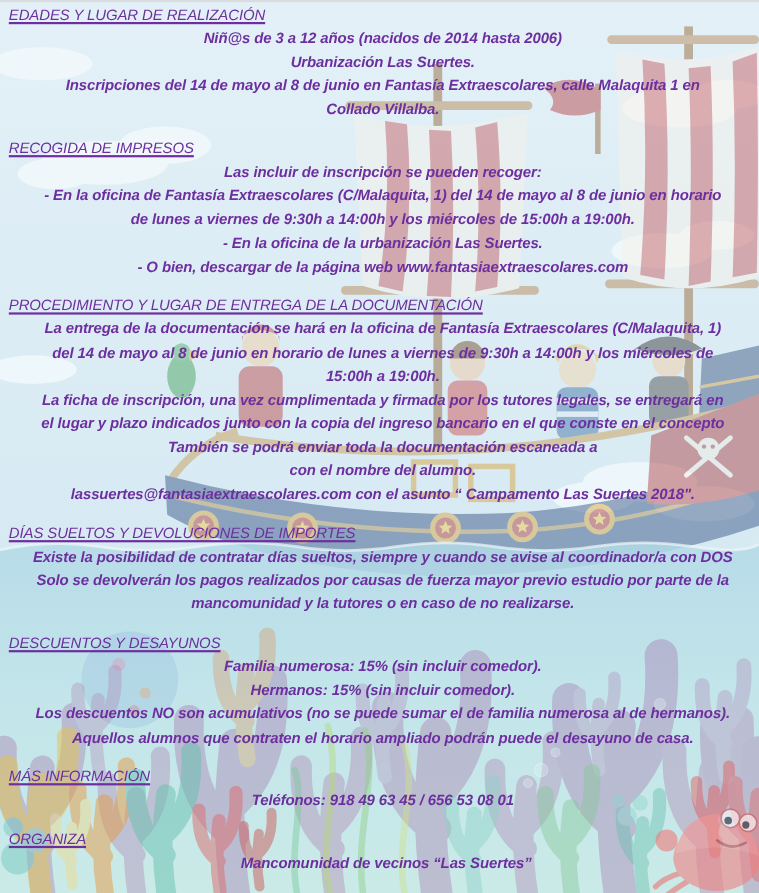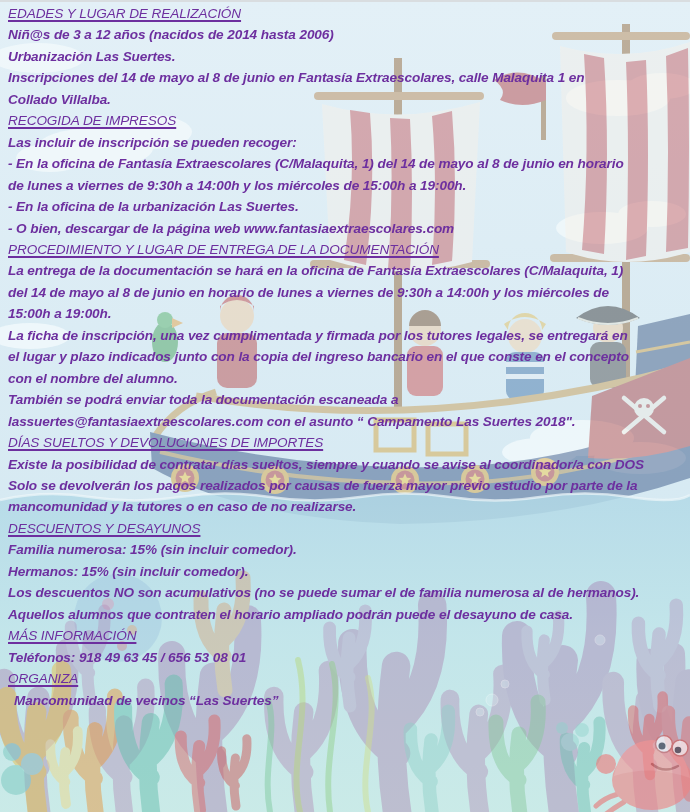--- a/index.html
+++ b/index.html
@@ -8,26 +8,26 @@
     position:relative; overflow:hidden; background:#ffffff;
     font-family:"Liberation Sans", sans-serif;
   }
   .bg { position:absolute; left:0; top:0; width:690px; height:812px; }
   .top-edge { position:absolute; left:0; top:0; width:690px; height:2px; background:#d9dde0; }
   .content {
     position:absolute; top:3px; left:8px; width:680px;
     color:#6d2f9f; font-style:italic; font-weight:700;
     font-size:13.6px; line-height:21.45px; letter-spacing:-0.1px;
   }
-  .section + .section { }
+  .section + .section { margin-top:14px; }
   h2 {
     font-size:inherit; font-weight:normal; font-style:inherit;
     text-decoration:underline; text-underline-offset:2px; text-decoration-thickness:1.6px;
   }
-  .line { white-space:nowrap; }
+  .line { white-space:nowrap;text-align:center; }
   .indent { padding-left:6px; }
 </style>
 </head>
 <body>
 
 <svg class="bg" viewBox="0 0 690 812" aria-hidden="true">
   <defs>
     <linearGradient id="sky" x1="0" y1="0" x2="0" y2="1">
       <stop offset="0" stop-color="#e3f0f7"></stop>
         <stop offset="1" stop-color="#cfe6f0"></stop>
@@ -239,22 +239,22 @@
     <div class="line">- O bien, descargar de la página web www.fantasiaextraescolares.com</div>
   </section>
 
   <section class="section">
     <h2>PROCEDIMIENTO Y LUGAR DE ENTREGA DE LA DOCUMENTACIÓN</h2>
     <div class="line">La entrega de la documentación se hará en la oficina de Fantasía Extraescolares (C/Malaquita, 1)</div>
     <div class="line">del 14 de mayo al 8 de junio en horario de lunes a viernes de 9:30h a 14:00h y los miércoles de</div>
     <div class="line">15:00h a 19:00h.</div>
     <div class="line">La ficha de inscripción, una vez cumplimentada y firmada por los tutores legales, se entregará en</div>
     <div class="line">el lugar y plazo indicados junto con la copia del ingreso bancario en el que conste en el concepto</div>
+    <div class="line">También se podrá enviar toda la documentación escaneada a</div>
     <div class="line">con el nombre del alumno.</div>
-    <div class="line">También se podrá enviar toda la documentación escaneada a</div>
     <div class="line">lassuertes@fantasiaextraescolares.com con el asunto “ Campamento Las Suertes 2018".</div>
   </section>
 
   <section class="section">
     <h2>DÍAS SUELTOS Y DEVOLUCIONES DE IMPORTES</h2>
     <div class="line">Existe la posibilidad de contratar días sueltos, siempre y cuando se avise al coordinador/a con DOS</div>
     <div class="line">Solo se devolverán los pagos realizados por causas de fuerza mayor previo estudio por parte de la</div>
     <div class="line">mancomunidad y la tutores o en caso de no realizarse.</div>
   </section>
 

